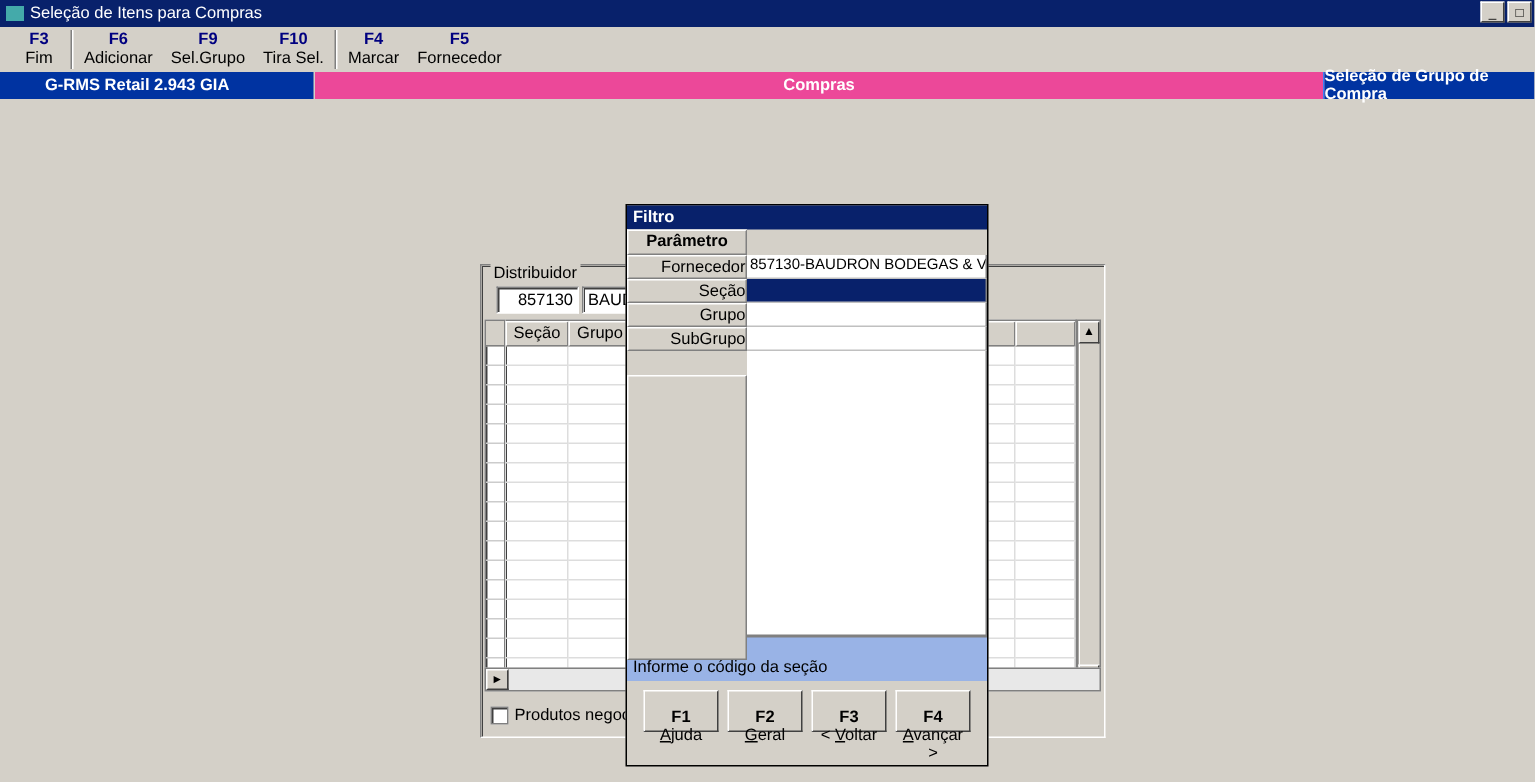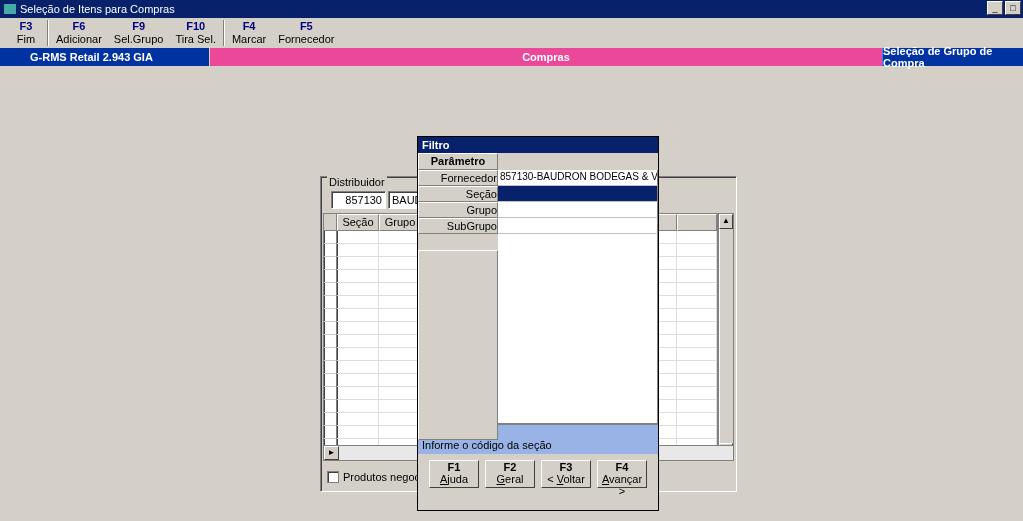--- a/index.html
+++ b/index.html
@@ -115,21 +115,21 @@
   .hint {
     height:30px; background:#99b3e6; border-top:1px solid #808080; padding:2px 4px;
     font-size:11px;
   }
   .hint .hh { font-weight:bold; }
 
   .filtro-btns { display:flex; justify-content:center; gap:6px; padding:6px 0; }
   .fbtn {
     width:50px; height:28px; background:#d4d0c8;
     border:1px solid #fff; border-right-color:#404040; border-bottom-color:#404040;
-    text-align:center; font-size:11px; padding-top:0;
+    text-align:center; font-size:11px; padding-top:11px;
   }
   .fbtn .fk { display:block; font-weight:bold; line-height:12px; }
   .fbtn .fl { display:block; line-height:12px; }
   .fbtn .ul { text-decoration:underline; }
 </style>
 </head>
 <body>
 
 <div class="titlebar">
   <span class="ticon"></span>

